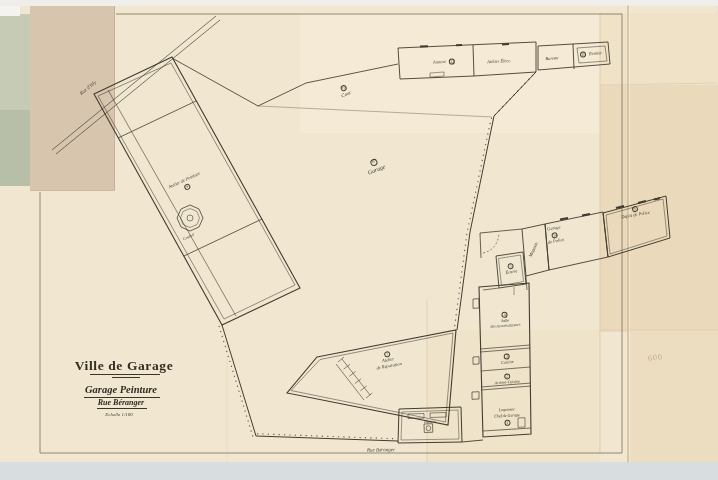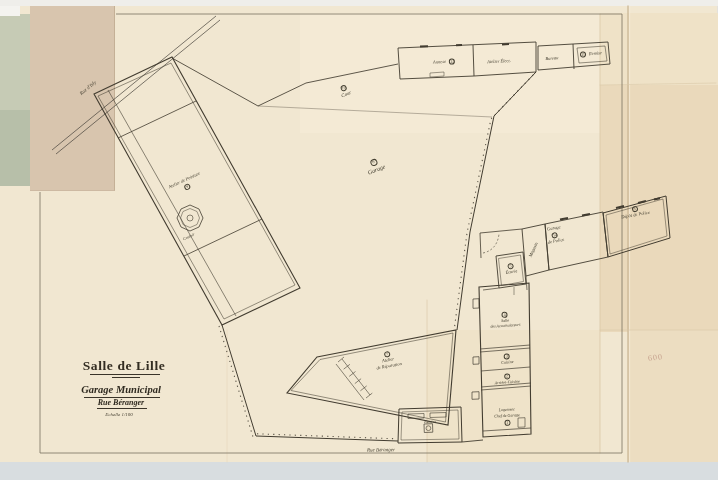--- a/index.html
+++ b/index.html
@@ -207,25 +207,25 @@
   </div>
 
   <div class="lbl stack" style="left:388px;top:360px;font-size:4.5px;transform:translate(-50%,-50%) rotate(-10deg);">
     <span class="circ sm">7</span>
     <span class="txt">Atelier</span>
     <span class="txt">de Réparation</span>
   </div>
 
   <div class="lbl" style="left:430px;top:422px;font-size:4px;transform:translate(-50%,-50%);">Remise</div>
 
-  <div class="lbl" id="title-city" style="left:124px;top:366px;transform:translate(-50%,-50%);">Salle de Lille</div>
+  <div class="lbl" id="title-city" style="left:124px;top:366px;transform:translate(-50%,-50%);">Ville de Garage</div>
   <div class="uline" style="left:90px;top:374px;width:70px;"></div>
   <div class="uline" style="left:112px;top:376.5px;width:28px;height:.8px;"></div>
 
-  <div class="lbl" id="title-proj" style="left:121px;top:390px;transform:translate(-50%,-50%);">Garage Municipal</div>
+  <div class="lbl" id="title-proj" style="left:121px;top:390px;transform:translate(-50%,-50%);">Garage Peinture</div>
   <div class="uline" style="left:84px;top:396.5px;width:76px;"></div>
 
   <div class="lbl" id="title-street" style="left:121px;top:403px;transform:translate(-50%,-50%);">Rue Béranger</div>
   <div class="uline" style="left:97px;top:408px;width:50px;height:.8px;"></div>
 
   <div class="lbl" id="title-scale" style="left:119px;top:415px;transform:translate(-50%,-50%);">Echelle 1/100</div>
 
   <div id="stamp600">600</div>
 
 </div>

